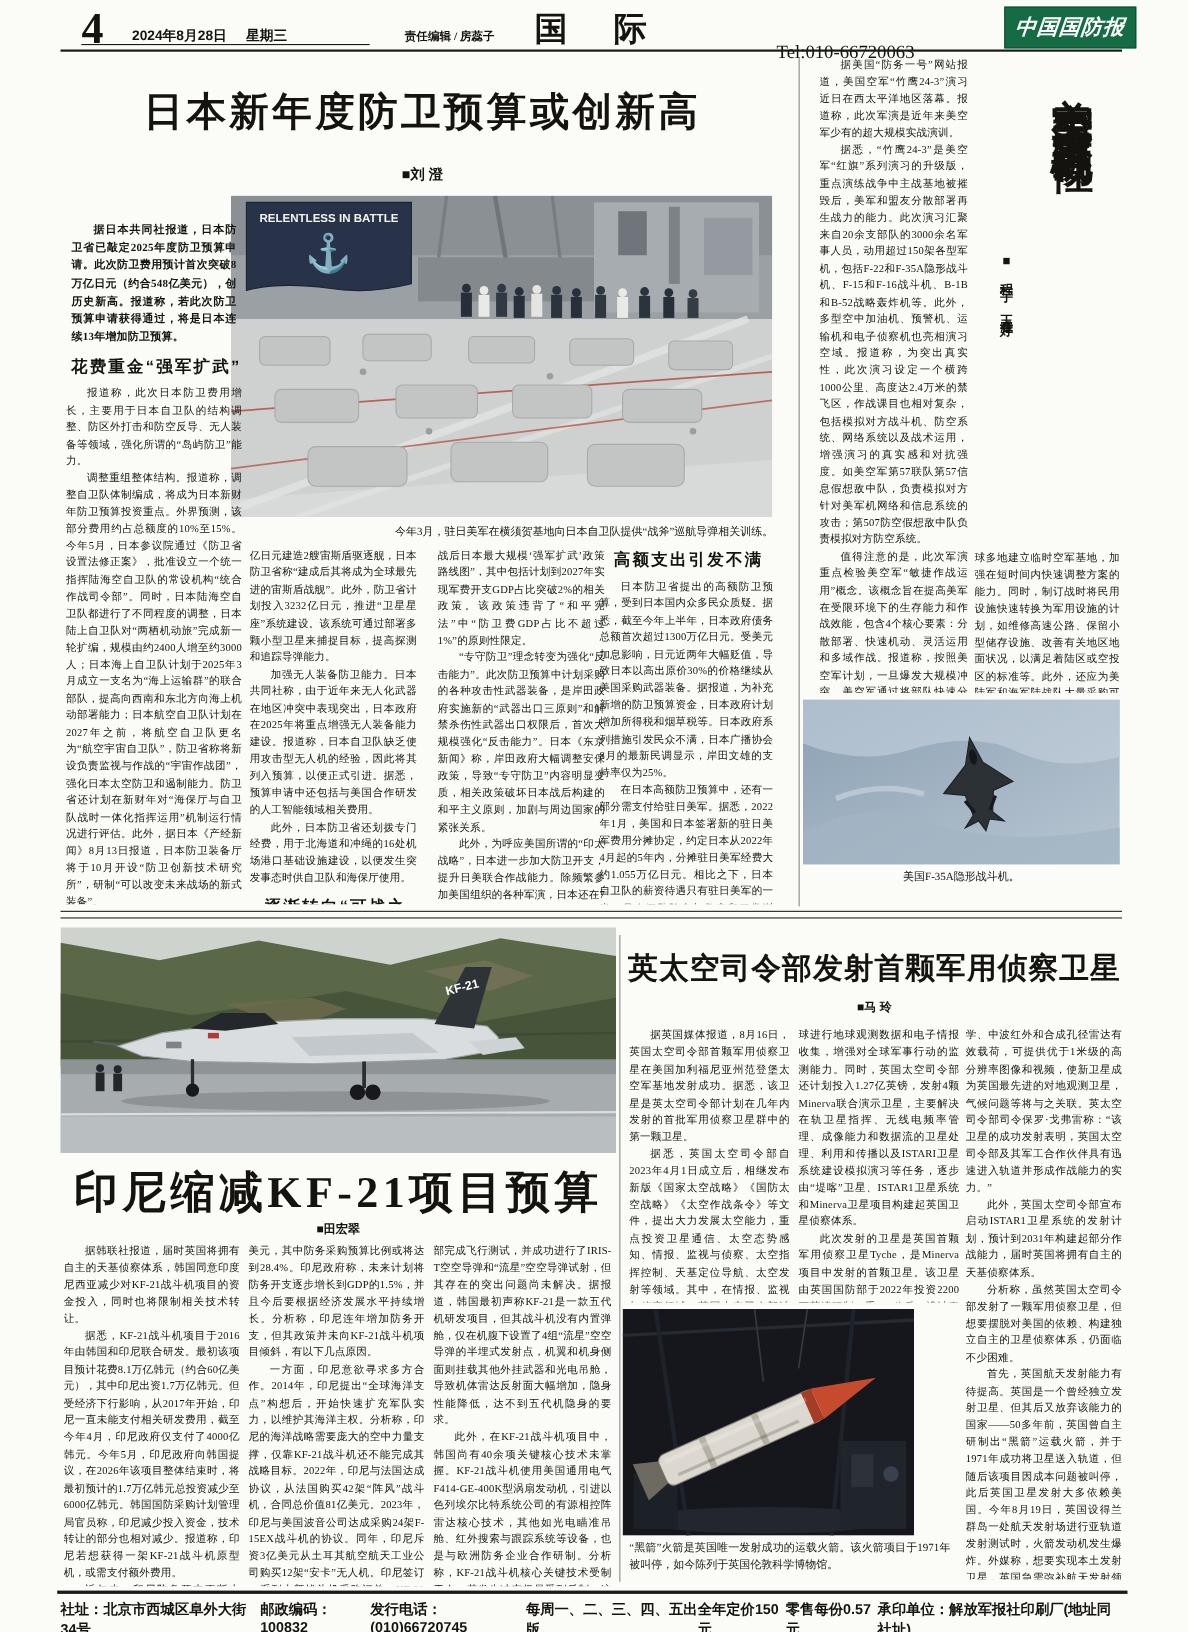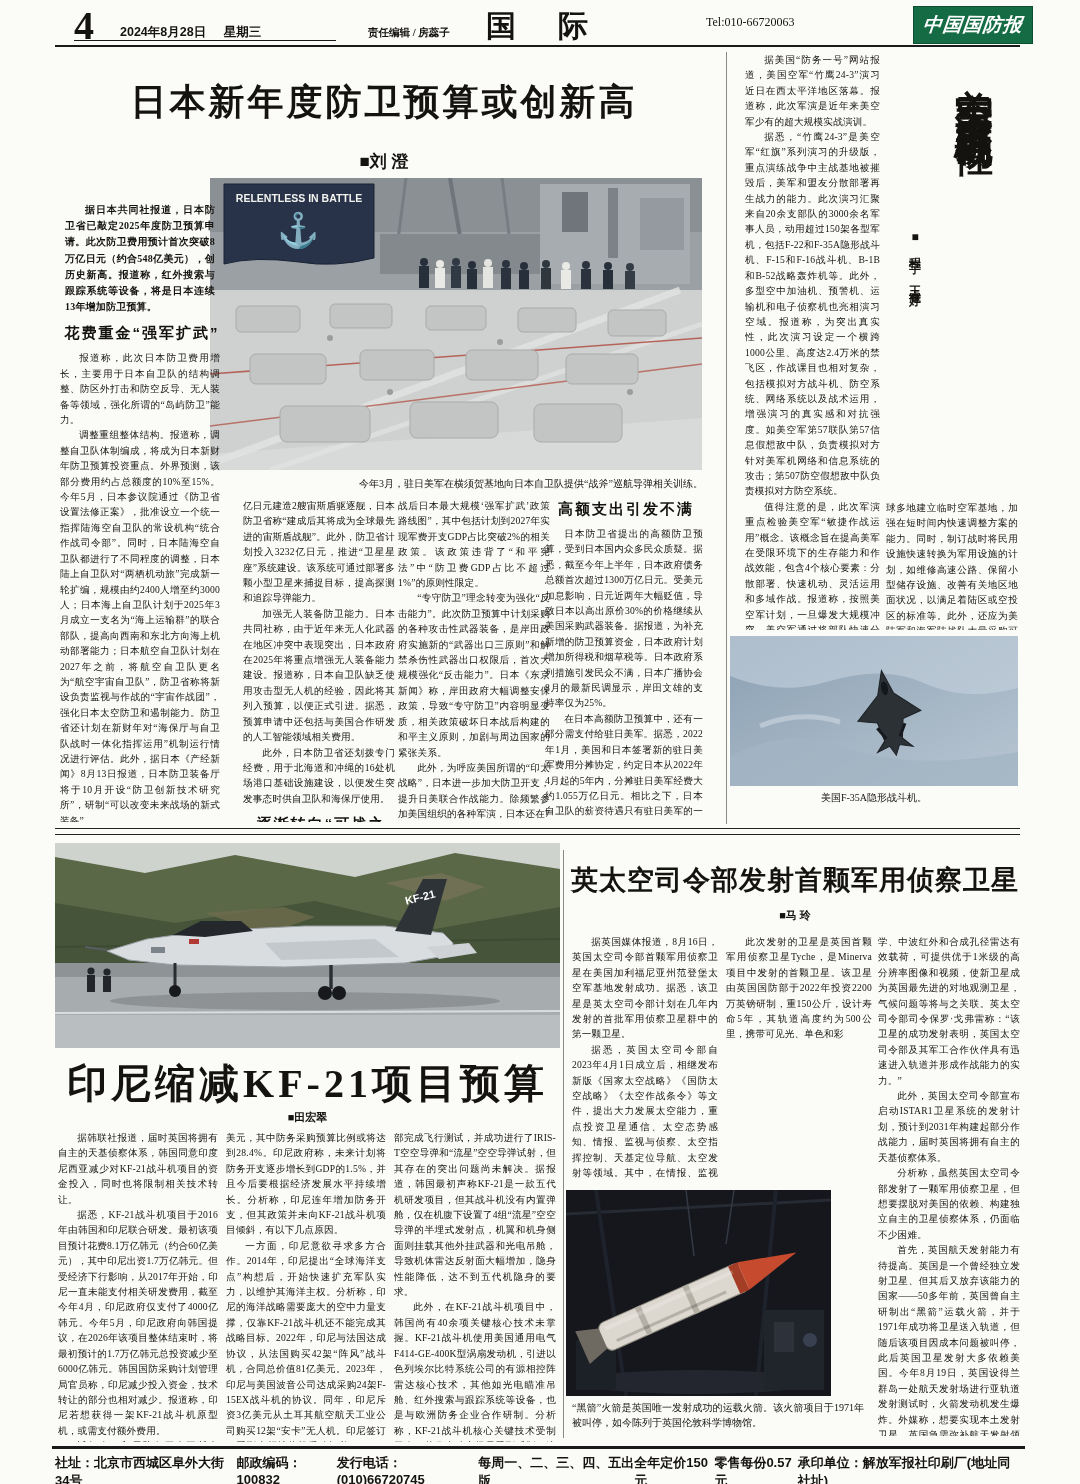--- a/index.html
+++ b/index.html
@@ -6,21 +6,21 @@
   body{width:1080px;height:1484px;position:relative;background:#fbfbf8;color:#15130f;
        font-family:"Liberation Serif",serif;overflow:hidden;}
   .abs{position:absolute;}
   .col{position:absolute;overflow:hidden;}
   .col p{margin:0;text-align:justify;text-indent:2em;font-size:9.6px;line-height:15.4px;
          letter-spacing:.2px;}
   .col p.cont{text-indent:0;}
   .subhead{font-family:"Liberation Sans",sans-serif;font-weight:900;font-size:15px;
            text-align:center;margin:9px 0 7px 4px;letter-spacing:2px;}
   .lead{font-weight:bold;font-size:10px !important;line-height:16.2px !important;padding:0 5px;}
-  .byline{position:absolute;text-align:center;font-size:17px;font-weight:bold;
+  .byline{position:absolute;text-align:center;font-size:13px;font-weight:bold;
           font-family:"Liberation Sans",sans-serif;}
   .caption{position:absolute;font-size:10px;line-height:15px;overflow:hidden;}
   .headline-main{position:absolute;font-family:"Liberation Sans",sans-serif;font-weight:900;
                  text-align:center;}
   .rule{position:absolute;background:#1a1a1a;}
   .vrule{position:absolute;width:1px;background:#8a8a86;}
   #masthead{position:absolute;left:913px;top:6px;width:118px;height:36px;background:#156b43;
             border:1px solid #0d4f31;display:flex;align-items:center;justify-content:center;}
   #masthead span{color:#fff;font-style:italic;font-weight:bold;font-size:19px;letter-spacing:1px;
                  font-family:"Liberation Serif",serif;transform:skewX(-6deg);}
@@ -34,21 +34,21 @@
 <body>
 
 <div class="abs" style="left:74px;top:2px;font-size:40px;font-weight:bold;font-family:'Liberation Serif',serif;">4</div>
 <div class="abs" style="left:120px;top:24px;font-size:12.5px;font-weight:bold;font-family:'Liberation Sans',sans-serif;">
   <span>2024年8月28日</span>
   <span style="margin-left:14px;">星期三</span>
 </div>
 <div class="abs" style="left:368px;top:26px;font-size:10.5px;font-weight:bold;">责任编辑 / 房蕊子</div>
 <div class="abs" style="left:462px;top:6px;width:156px;text-align:center;font-size:30px;font-weight:900;
             font-family:'Liberation Sans',sans-serif;letter-spacing:6px;">国　际</div>
-<div class="abs" style="left:706px;top:15px;font-size:12px;">Tel:010-66720063</div>
+<div class="abs" style="left:706px;top:38px;font-size:17px;">Tel:010-66720063</div>
 <div id="masthead">
   <span>中国国防报</span>
 </div>
 <div class="rule" style="left:74px;top:40px;width:262px;height:1px;"></div>
 <div class="rule" style="left:55px;top:45px;width:965px;height:2px;"></div>
 
 <div class="headline-main" style="left:58px;top:78px;width:652px;font-size:36px;letter-spacing:3px;">日本新年度防卫预算或创新高</div>
 <div class="byline" style="left:58px;top:150px;width:652px;">■刘 澄</div>
 
 <div class="abs" style="left:210px;top:178px;width:492px;height:292px;">
@@ -145,28 +145,28 @@
   <circle cx="290" cy="164" r="3" fill="#9a9d9c"></circle>
       <circle cx="180" cy="214" r="3" fill="#9a9d9c"></circle>
   <circle cx="420" cy="214" r="3" fill="#9a9d9c"></circle>
       <circle cx="120" cy="160" r="3" fill="#9a9d9c"></circle>
 </svg>
 </div>
 
 <div class="caption" style="left:225px;top:476px;width:478px;text-align:right;">今年3月，驻日美军在横须贺基地向日本自卫队提供“战斧”巡航导弹相关训练。</div>
 
 <div class="col" style="left:60px;top:202px;width:160px;height:620px;">
-  <p class="lead">据日本共同社报道，日本防卫省已敲定2025年度防卫预算申请。此次防卫费用预计首次突破8万亿日元（约合548亿美元），创历史新高。报道称，红外搜索与跟踪系统等设备，将是日本连续13年增加防卫预算。</p>
+  <p class="lead">据日本共同社报道，日本防卫省已敲定2025年度防卫预算申请。此次防卫费用预计首次突破8万亿日元（约合548亿美元），创历史新高。报道称，若此次防卫预算申请获得通过，将是日本连续13年增加防卫预算。</p>
   <h3 class="subhead">花费重金“强军扩武”</h3>
   <p>报道称，此次日本防卫费用增长，主要用于日本自卫队的结构调整、防区外打击和防空反导、无人装备等领域，强化所谓的“岛屿防卫”能力。</p>
   <p>调整重组整体结构。报道称，调整自卫队体制编成，将成为日本新财年防卫预算投资重点。外界预测，该部分费用约占总额度的10%至15%。今年5月，日本参议院通过《防卫省设置法修正案》，批准设立一个统一指挥陆海空自卫队的常设机构“统合作战司令部”。同时，日本陆海空自卫队都进行了不同程度的调整，日本陆上自卫队对“两栖机动旅”完成新一轮扩编，规模由约2400人增至约3000人；日本海上自卫队计划于2025年3月成立一支名为“海上运输群”的联合部队，提高向西南和东北方向海上机动部署能力；日本航空自卫队计划在2027年之前，将航空自卫队更名为“航空宇宙自卫队”，防卫省称将新设负责监视与作战的“宇宙作战团”，强化日本太空防卫和遏制能力。防卫省还计划在新财年对“海保厅与自卫队战时一体化指挥运用”机制运行情况进行评估。此外，据日本《产经新闻》8月13日报道，日本防卫装备厅将于10月开设“防卫创新技术研究所”，研制“可以改变未来战场的新式装备”。</p>
 
 </div>
 
-<div class="col" style="left:243px;top:498px;width:152px;height:324px;">
+<div class="col" style="left:227px;top:498px;width:152px;height:324px;">
   <p class="cont">亿日元建造2艘宙斯盾驱逐舰，日本防卫省称“建成后其将成为全球最先进的宙斯盾战舰”。此外，防卫省计划投入3232亿日元，推进“卫星星座”系统建设。该系统可通过部署多颗小型卫星来捕捉目标，提高探测和追踪导弹能力。</p>
   <p>加强无人装备防卫能力。日本共同社称，由于近年来无人化武器在地区冲突中表现突出，日本政府在2025年将重点增强无人装备能力建设。报道称，日本自卫队缺乏使用攻击型无人机的经验，因此将其列入预算，以便正式引进。据悉，预算申请中还包括与美国合作研发的人工智能领域相关费用。</p>
   <p>此外，日本防卫省还划拨专门经费，用于北海道和冲绳的16处机场港口基础设施建设，以便发生突发事态时供自卫队和海保厅使用。</p>
   <h3 class="subhead">逐渐转向“可战之国”</h3>
 
 </div>
 <div class="col" style="left:398px;top:498px;width:152px;height:324px;">
   <p class="cont">战后日本最大规模‘强军扩武’政策路线图”，其中包括计划到2027年实现军费开支GDP占比突破2%的相关政策。该政策违背了“和平宪法”中“防卫费GDP占比不超过1%”的原则性限定。</p>
   <p>“专守防卫”理念转变为强化“反击能力”。此次防卫预算中计划采购的各种攻击性武器装备，是岸田政府实施新的“武器出口三原则”和解禁杀伤性武器出口权限后，首次大规模强化“反击能力”。日本《东京新闻》称，岸田政府大幅调整安保政策，导致“专守防卫”内容明显变质，相关政策破坏日本战后构建的和平主义原则，加剧与周边国家的紧张关系。</p>
   <p>此外，为呼应美国所谓的“印太战略”，日本进一步加大防卫开支，提升日美联合作战能力。除频繁参加美国组织的各种军演，日本还在7月底与美国发表声明，驻日美军将设立“统合军司令部”，与日本共同筹划大规模军事行动，提高美日两国部队快速反应能力。有分析人士称，日本加强与美国“战略捆绑”，扩大军事自主权，意图逐步达成所谓“正常国家”的目的。</p>
@@ -275,20 +275,21 @@
 <div class="vrule" style="left:563px;top:850px;height:588px;"></div>
 
 <div class="headline-main" style="left:570px;top:862px;width:450px;font-size:27px;letter-spacing:1px;">英太空司令部发射首颗军用侦察卫星</div>
 <div class="byline" style="left:570px;top:908px;width:450px;font-size:11px;">■马 玲</div>
 
 <div class="col" style="left:572px;top:934px;width:146px;height:250px;">
   <p>据英国媒体报道，8月16日，英国太空司令部首颗军用侦察卫星在美国加利福尼亚州范登堡太空军基地发射成功。据悉，该卫星是英太空司令部计划在几年内发射的首批军用侦察卫星群中的第一颗卫星。</p>
   <p>据悉，英国太空司令部自2023年4月1日成立后，相继发布新版《国家太空战略》《国防太空战略》《太空作战条令》等文件，提出大力发展太空能力，重点投资卫星通信、太空态势感知、情报、监视与侦察、太空指挥控制、天基定位导航、太空发射等领域。其中，在情报、监视与侦察领域，英国太空司令部计划未来10年投入9.7亿英镑（约合12亿美元），建设由大、中、小各类卫星组成的ISTARI卫星系统。该系统将携带光学、雷达等多种传感器，可对全</p>
 </div>
 <div class="col" style="left:726px;top:934px;width:146px;height:250px;">
+  <p class="cont">球进行地球观测数据和电子情报收集，增强对全球军事行动的监测能力。同时，英国太空司令部还计划投入1.27亿英镑，发射4颗Minerva联合演示卫星，主要解决在轨卫星指挥、无线电频率管理、成像能力和数据流的卫星处理、利用和传播以及ISTARI卫星系统建设模拟演习等任务，逐步由“堤喀”卫星、ISTAR1卫星系统和Minerva卫星项目构建起英国卫星侦察体系。</p>
   <p>此次发射的卫星是英国首颗军用侦察卫星Tyche，是Minerva项目中发射的首颗卫星。该卫星由英国国防部于2022年投资2200万英镑研制，重150公斤，设计寿命5年，其轨道高度约为500公里，携带可见光、单色和彩</p>
 </div>
 <div class="col" style="left:878px;top:934px;width:142px;height:502px;">
   <p class="cont">学、中波红外和合成孔径雷达有效载荷，可提供优于1米级的高分辨率图像和视频，使新卫星成为英国最先进的对地观测卫星，气候问题等将与之关联。英太空司令部司令保罗·戈弗雷称：“该卫星的成功发射表明，英国太空司令部及其军工合作伙伴具有迅速进入轨道并形成作战能力的实力。”</p>
   <p>此外，英国太空司令部宣布启动ISTAR1卫星系统的发射计划，预计到2031年构建起部分作战能力，届时英国将拥有自主的天基侦察体系。</p>
   <p>分析称，虽然英国太空司令部发射了一颗军用侦察卫星，但想要摆脱对美国的依赖、构建独立自主的卫星侦察体系，仍面临不少困难。</p>
   <p>首先，英国航天发射能力有待提高。英国是一个曾经独立发射卫星、但其后又放弃该能力的国家——50多年前，英国曾自主研制出“黑箭”运载火箭，并于1971年成功将卫星送入轨道，但随后该项目因成本问题被叫停，此后英国卫星发射大多依赖美国。今年8月19日，英国设得兰群岛一处航天发射场进行亚轨道发射测试时，火箭发动机发生爆炸。外媒称，想要实现本土发射卫星，英国急需弥补航天发射领域的短板，打击了其“拥抱太空”的雄心壮志。</p>
 
 </div>
 

